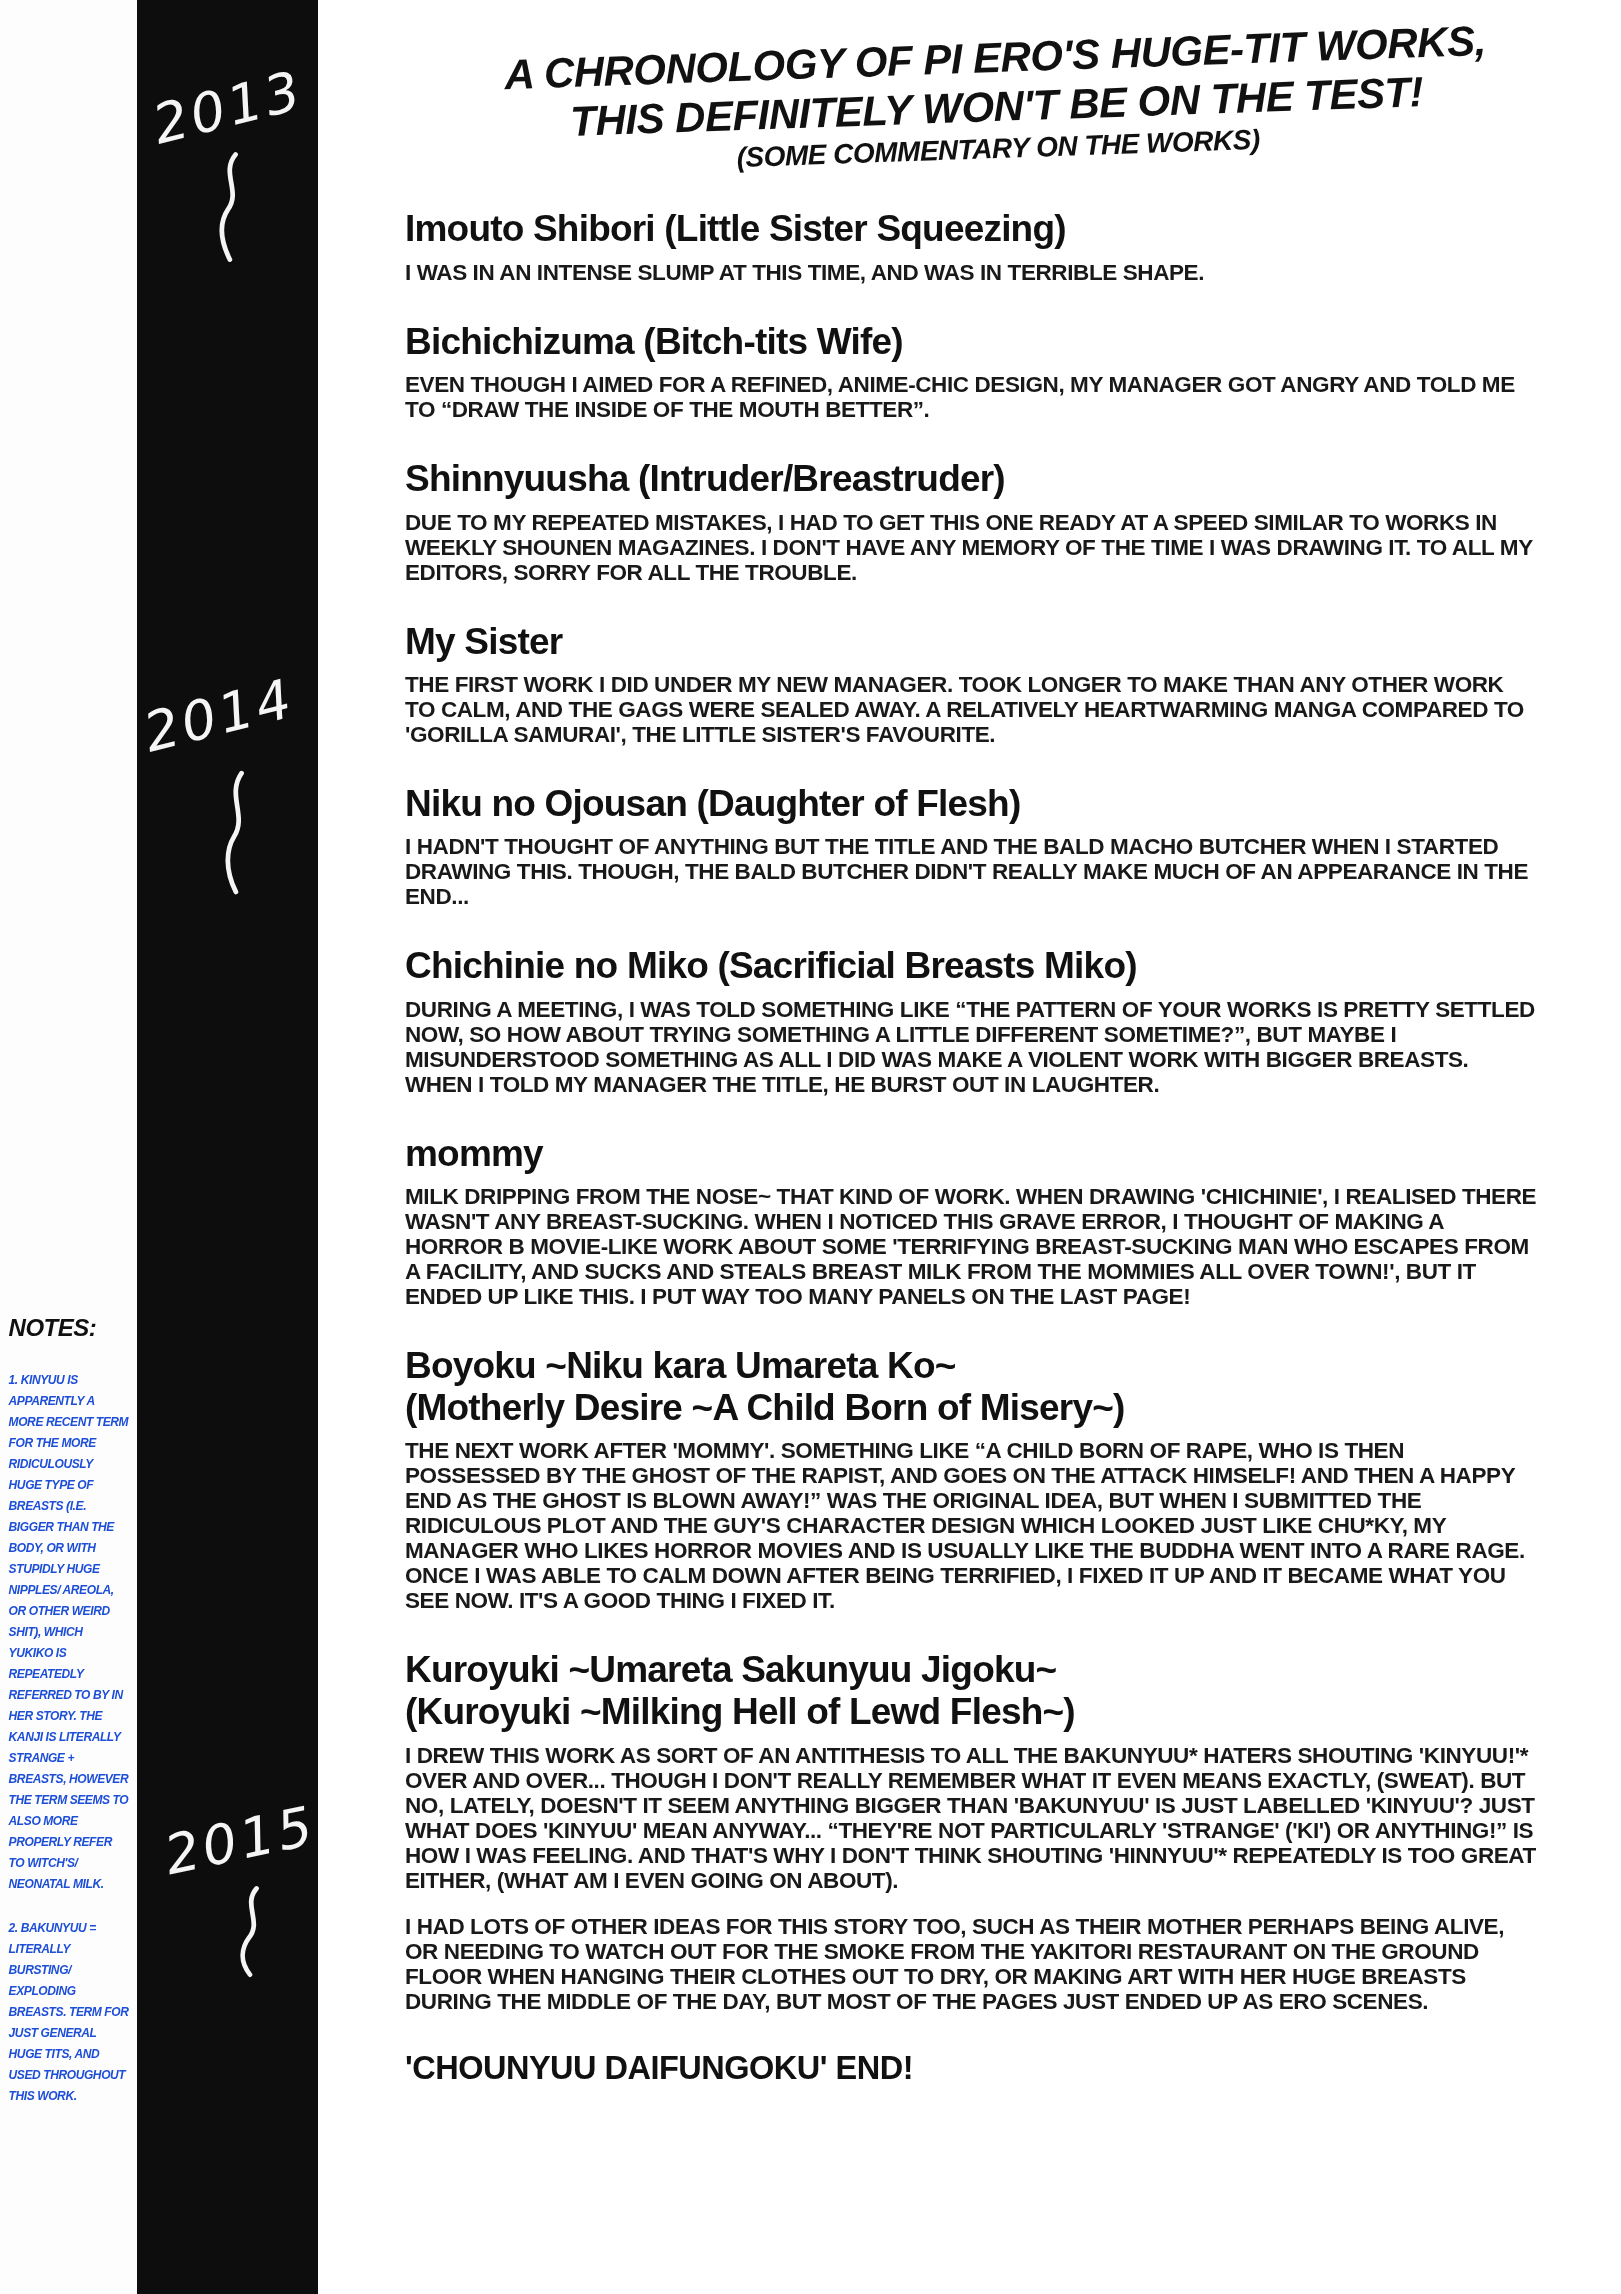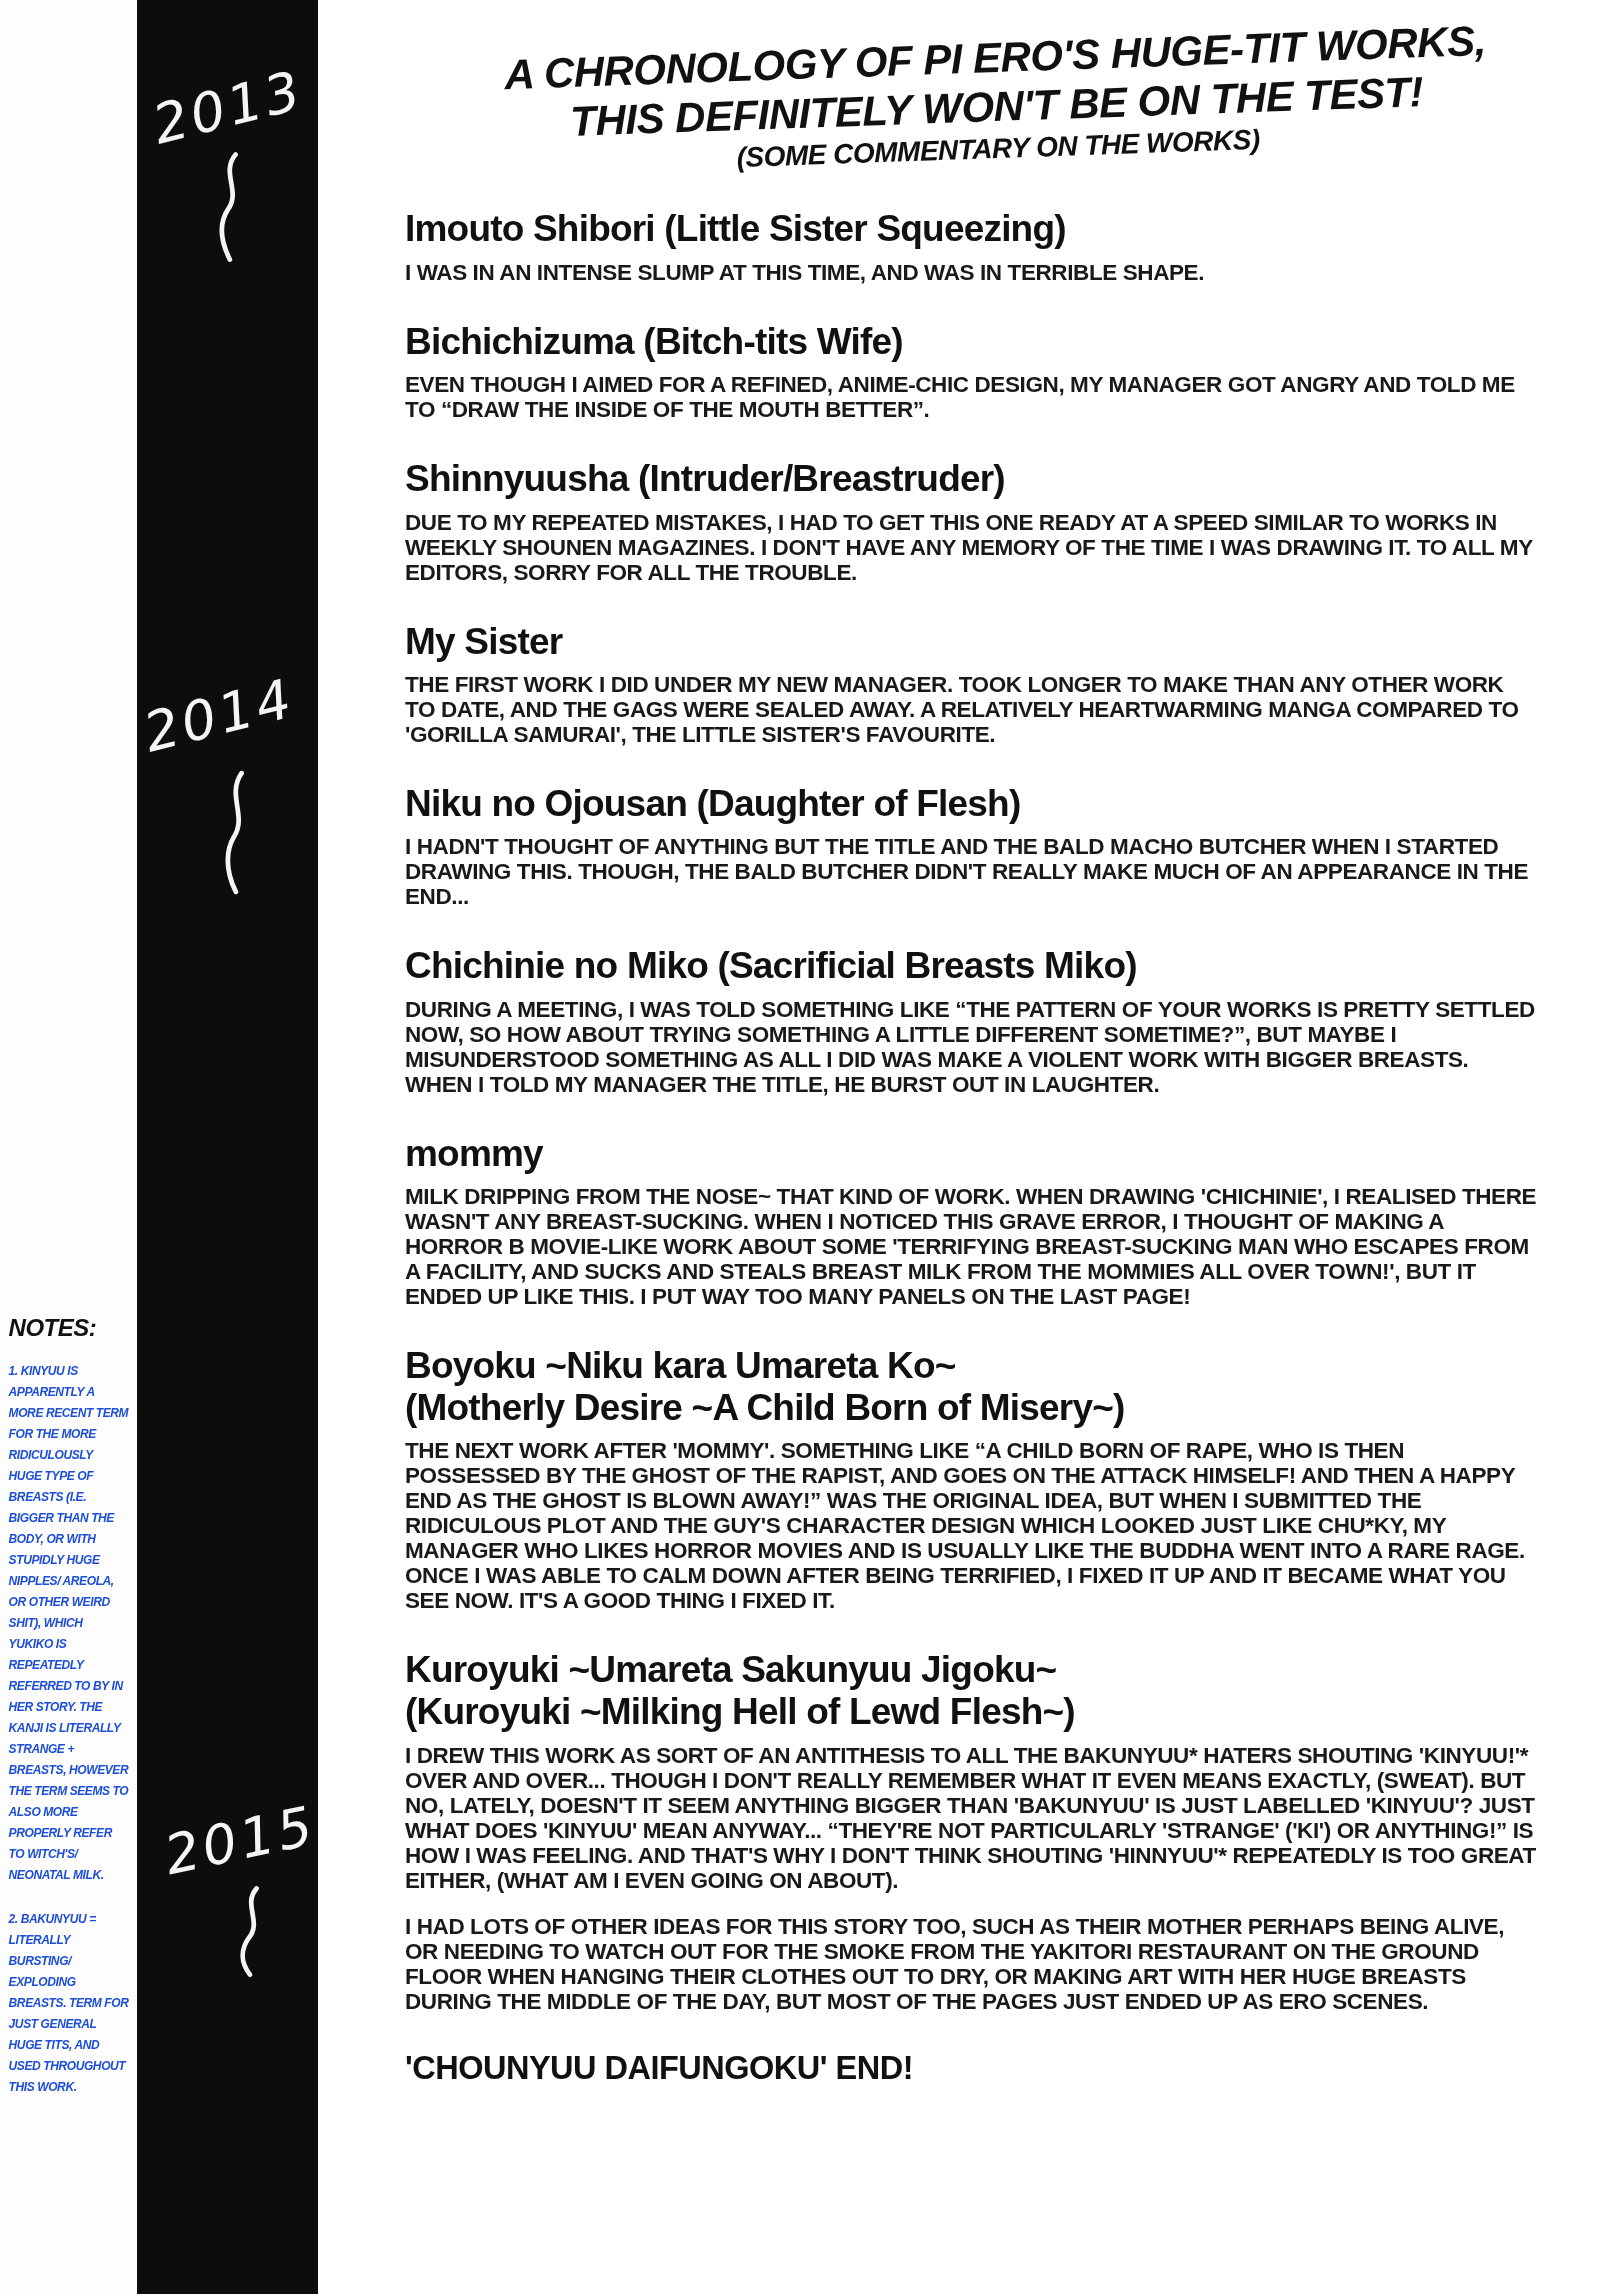--- a/index.html
+++ b/index.html
@@ -15,21 +15,21 @@
   
   .notes-col {
     position:absolute; left:0; top:0;
     width:137px; height:2294px;
     background:#fdfdfd;
   }
   .notes-block { position:absolute; top:1314px; left:8.6px; width:120px; }
   .notes-heading {
     font-weight:bold; font-style:italic;
     font-size:24px; letter-spacing:-0.5px;
-    margin-bottom:19px;
+    margin-bottom:28px;
   }
   .note-item {
     font-weight:bold; font-style:italic;
     font-size:12px; line-height:21px;
     letter-spacing:-0.4px;
     color:#1d4ed8;
     margin:0 0 23px 0;
   }
 
   
@@ -158,21 +158,21 @@
 
     <div>
           <p class="body-text">DUE TO MY REPEATED MISTAKES, I HAD TO GET THIS ONE READY AT A SPEED SIMILAR TO WORKS IN WEEKLY SHOUNEN MAGAZINES. I DON'T HAVE ANY MEMORY OF THE TIME I WAS DRAWING IT. TO ALL MY EDITORS, SORRY FOR ALL THE TROUBLE.</p>
         </div>
   </section>
 
   <section class="section">
     <h2 class="section-title">My Sister</h2>
 
     <div>
-          <p class="body-text">THE FIRST WORK I DID UNDER MY NEW MANAGER. TOOK LONGER TO MAKE THAN ANY OTHER WORK TO DATE, AND THE GAGS WERE SEALED AWAY. A RELATIVELY HEARTWARMING MANGA COMPARED TO 'GORILLA SAMURAI', THE LITTLE SISTER'S FAVOURITE.</p>
+          <p class="body-text">THE FIRST WORK I DID UNDER MY NEW MANAGER. TOOK LONGER TO MAKE THAN ANY OTHER WORK TO CALM, AND THE GAGS WERE SEALED AWAY. A RELATIVELY HEARTWARMING MANGA COMPARED TO 'GORILLA SAMURAI', THE LITTLE SISTER'S FAVOURITE.</p>
         </div>
   </section>
 
   <section class="section">
     <h2 class="section-title">Niku no Ojousan (Daughter of Flesh)</h2>
 
     <div>
           <p class="body-text">I HADN'T THOUGHT OF ANYTHING BUT THE TITLE AND THE BALD MACHO BUTCHER WHEN I STARTED DRAWING THIS. THOUGH, THE BALD BUTCHER DIDN'T REALLY MAKE MUCH OF AN APPEARANCE IN THE END...</p>
         </div>
   </section>

